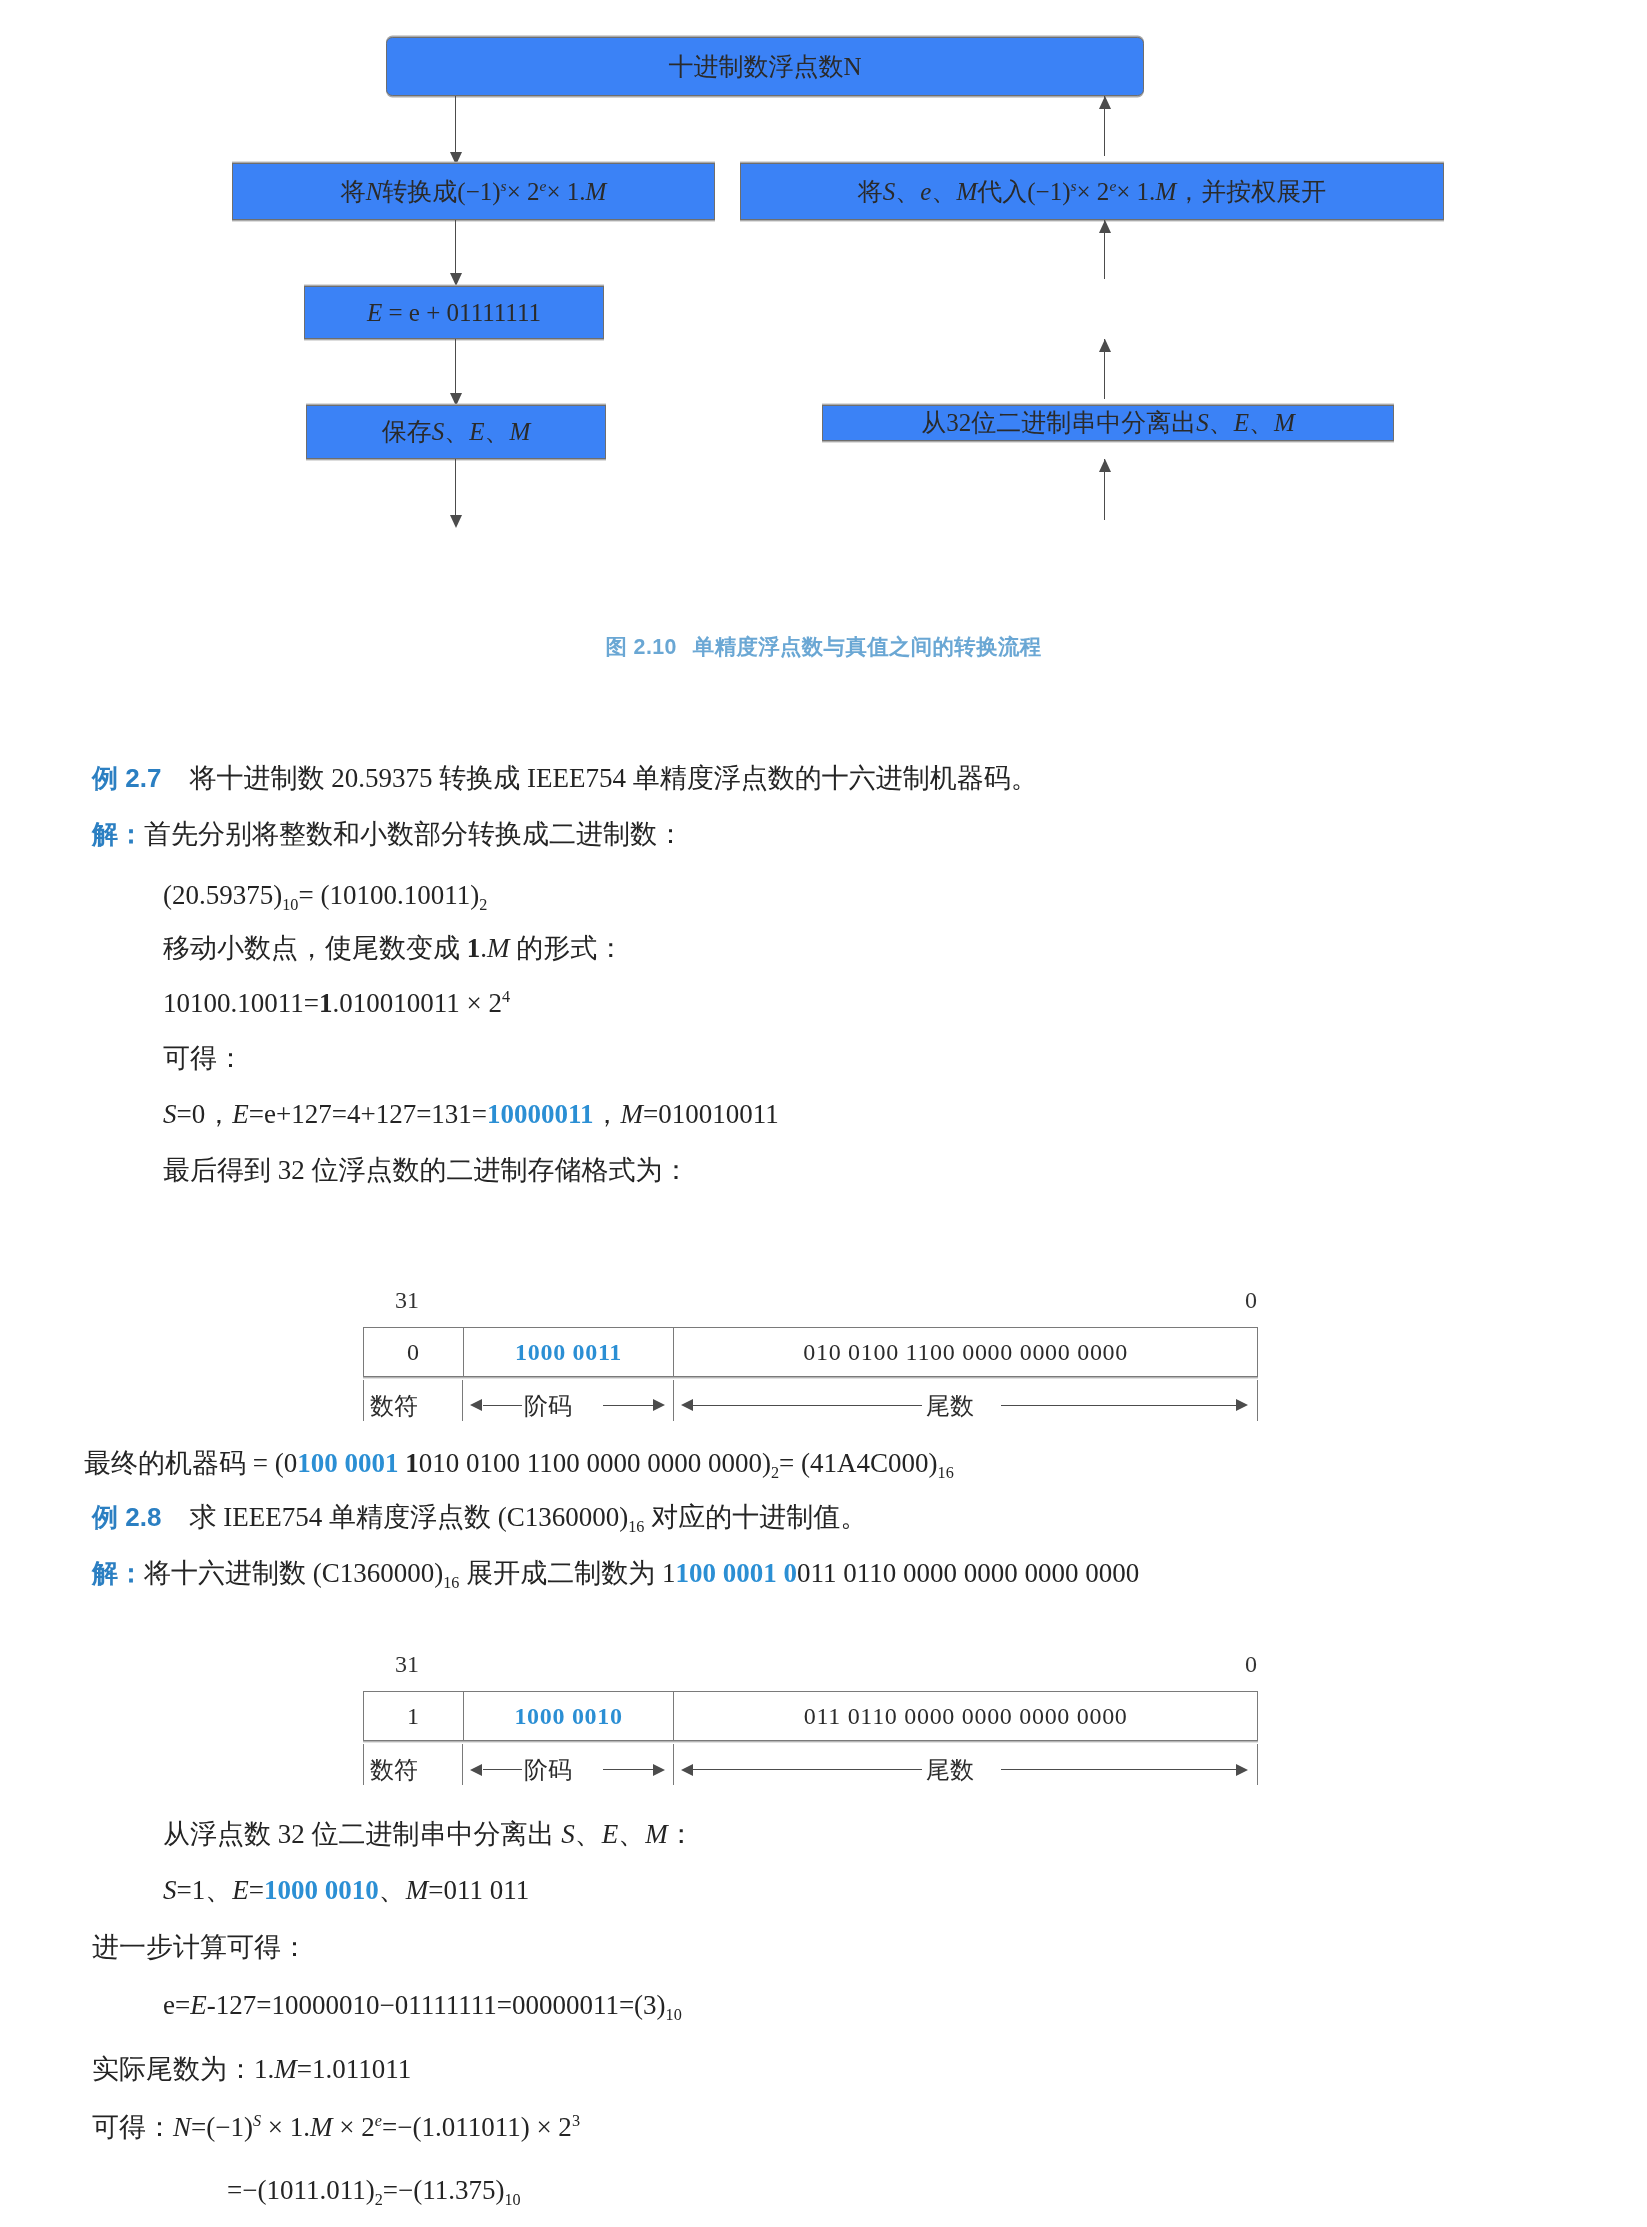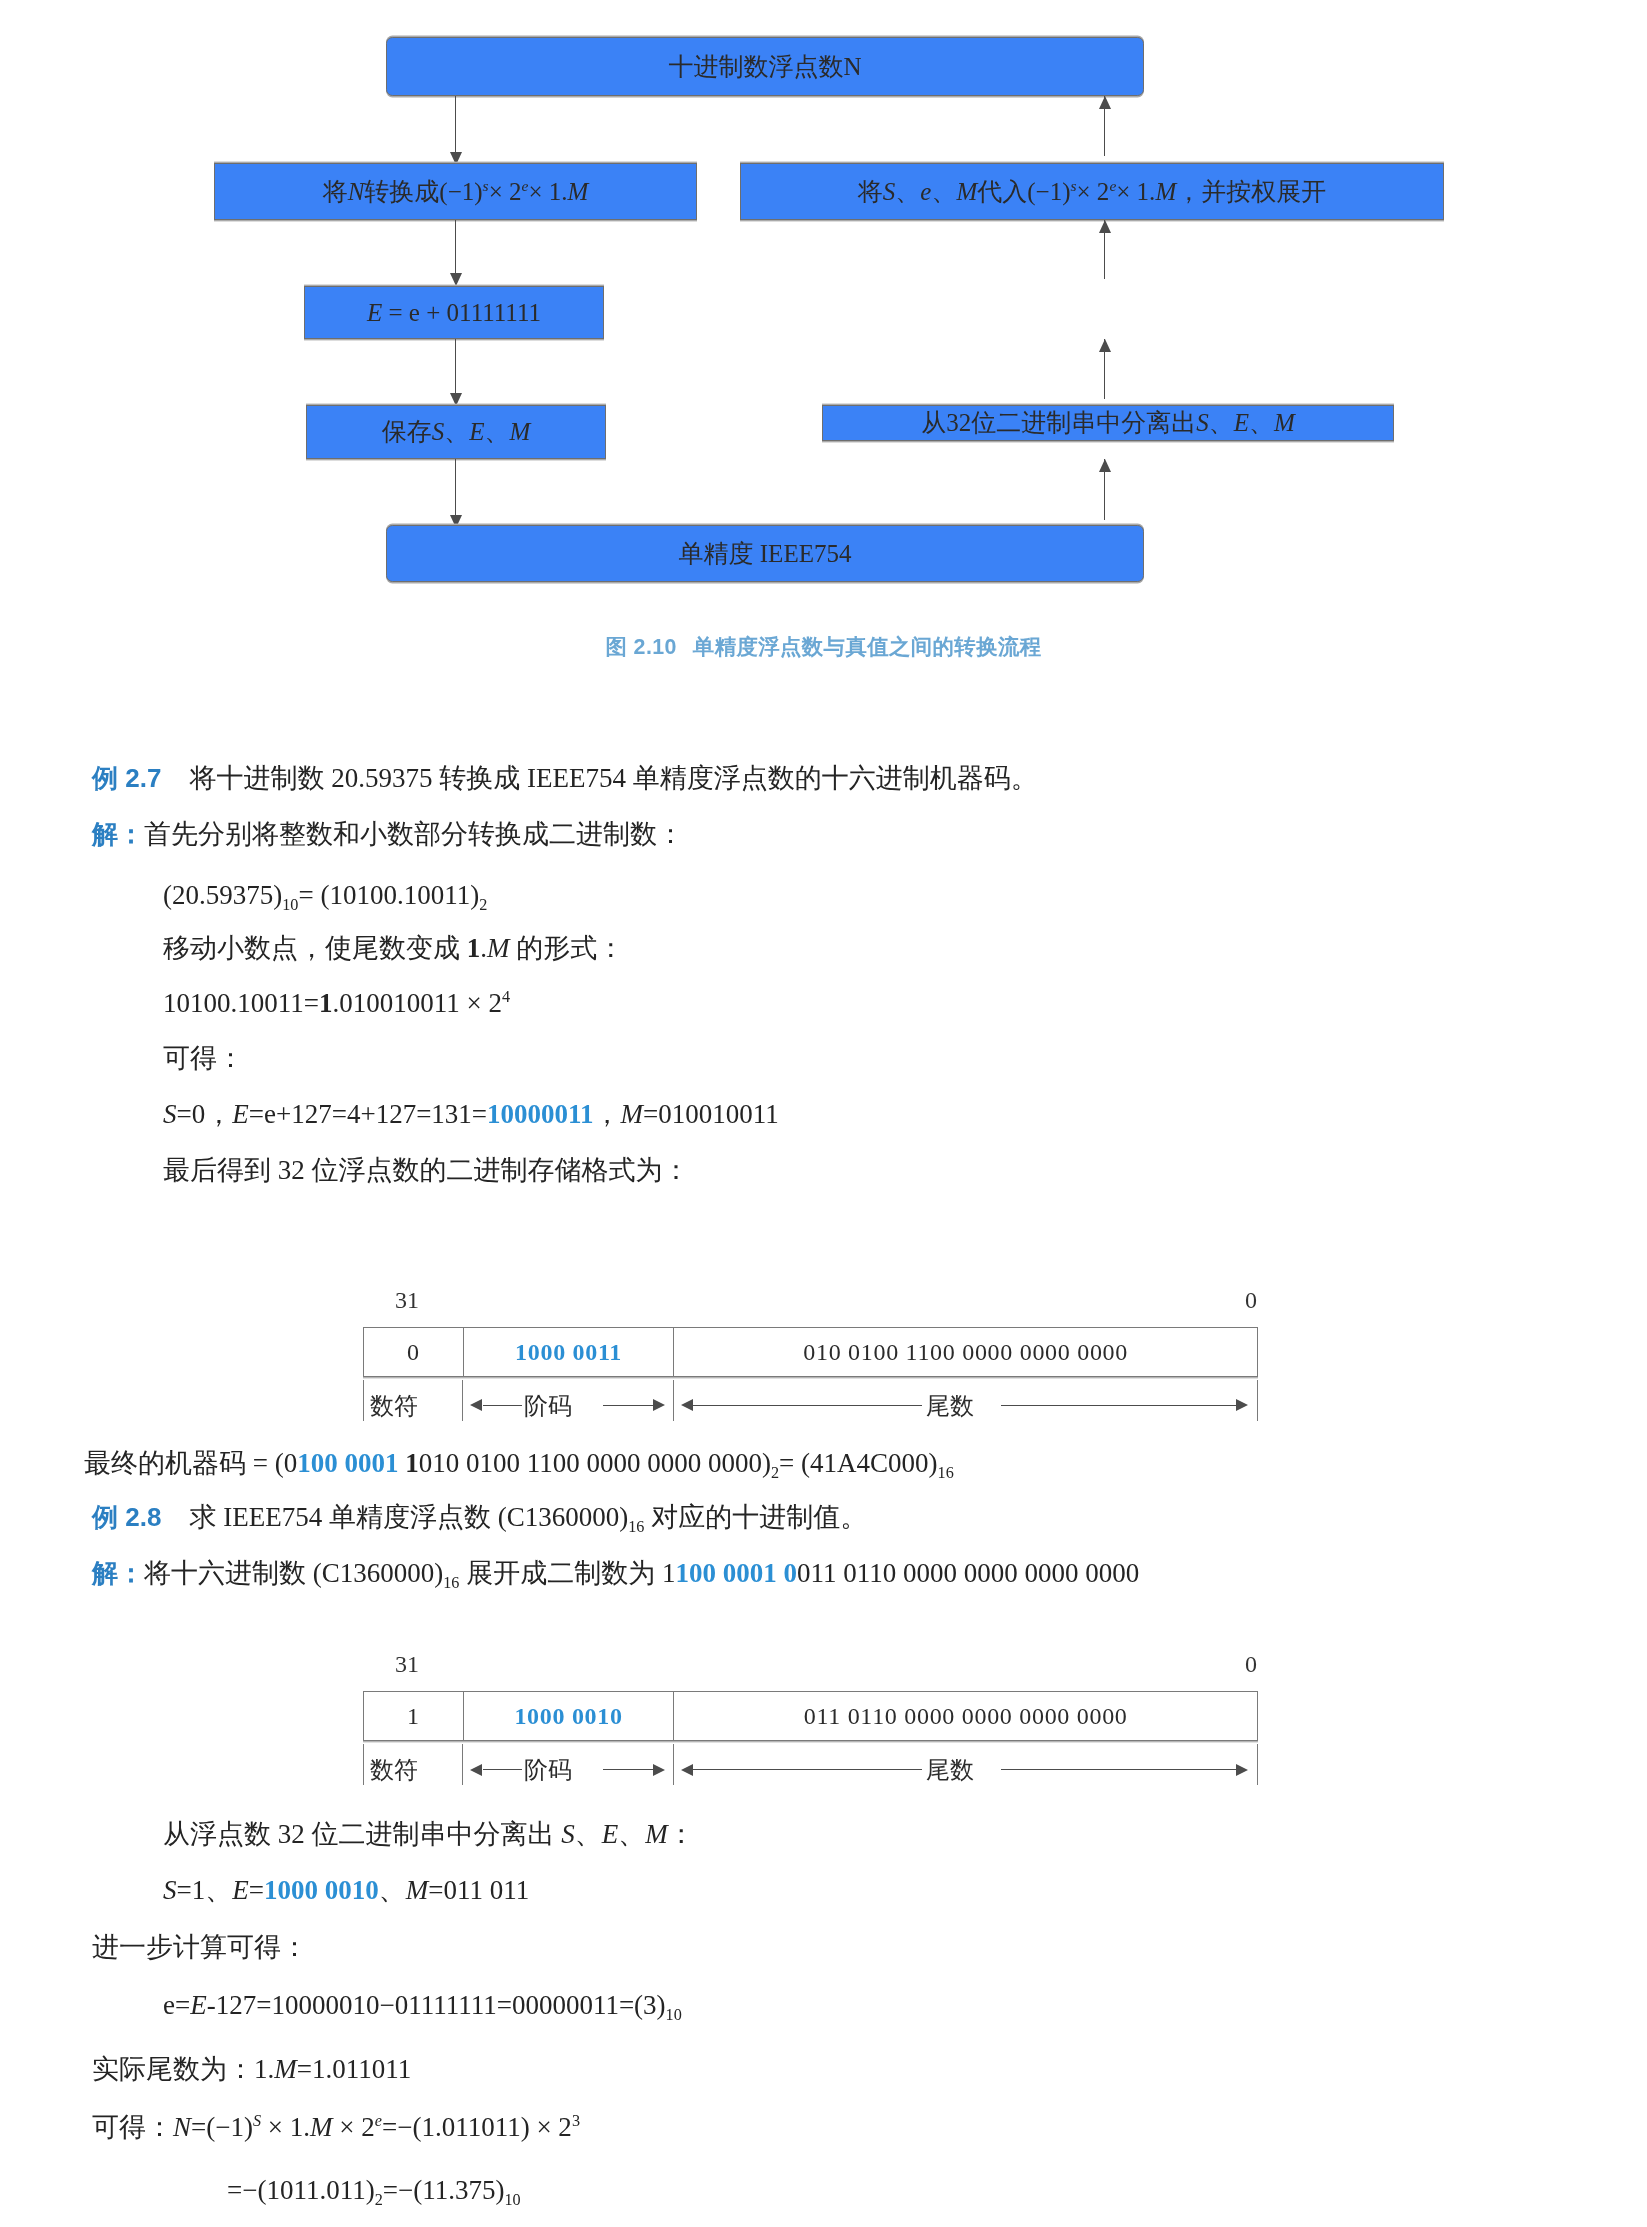--- a/index.html
+++ b/index.html
@@ -147,21 +147,21 @@
   <div class="fc-box rounded" style="left:386px; top:37px; width:758px; height:59px;">
     <span><span>十进制数浮点数N</span></span>
   </div>
 
   <div class="fc-arrow" style="left:455px; top:96px; height:60px;"></div>
   <div class="fc-head-down" style="left:450px; top:152px;"></div>
 
   <div class="fc-arrow" style="left:1104px; top:96px; height:60px;"></div>
   <div class="fc-head-up" style="left:1099px; top:96px;"></div>
 
-  <div class="fc-box" style="left:214px; top:163px; width:483px; height:57px;">
+  <div class="fc-box" style="left:232px; top:163px; width:483px; height:57px;">
     <span>将<span class="it">N</span>转换成(−1)<sup class="it">s</sup>× 2<sup class="it">e</sup>× 1.<span class="it">M</span></span>
   </div>
 
   <div class="fc-box" style="left:740px; top:163px; width:704px; height:57px;">
     <span>将<span class="it">S</span>、<span class="it">e</span>、<span class="it">M</span>代入(−1)<sup class="it">s</sup>× 2<sup class="it">e</sup>× 1.<span class="it">M</span>，并按权展开</span>
   </div>
 
   <div class="fc-arrow" style="left:455px; top:220px; height:59px;"></div>
   <div class="fc-head-down" style="left:450px; top:273px;"></div>
 
@@ -186,23 +186,20 @@
   <div class="fc-box" style="left:822px; top:405px; width:572px; height:36px;">
     <span>从32位二进制串中分离出<span class="it">S</span>、<span class="it">E</span>、<span class="it">M</span></span>
   </div>
 
   <div class="fc-arrow" style="left:455px; top:459px; height:61px;"></div>
   <div class="fc-head-down" style="left:450px; top:515px;"></div>
 
   <div class="fc-arrow" style="left:1104px; top:459px; height:61px;"></div>
   <div class="fc-head-up" style="left:1099px; top:459px;"></div>
 
-  <div class="fc-box rounded" style="left:386px; top:525px; width:758px; height:57px;">
-    <span><span>单精度 IEEE754</span></span>
-  </div>
 
   <div id="fig-caption">
     <span class="capnum">图 2.10</span><span>单精度浮点数与真值之间的转换流程</span>
   </div>
 </div>
 
 <div class="para" style="left:92px; top:765px;">
   <span class="lbl">例 2.7</span>
   <span style="display:inline-block;width:21.4px"></span><span>将十进制数 20.59375 转换成 IEEE754 单精度浮点数的十六进制机器码。</span>
 </div>

